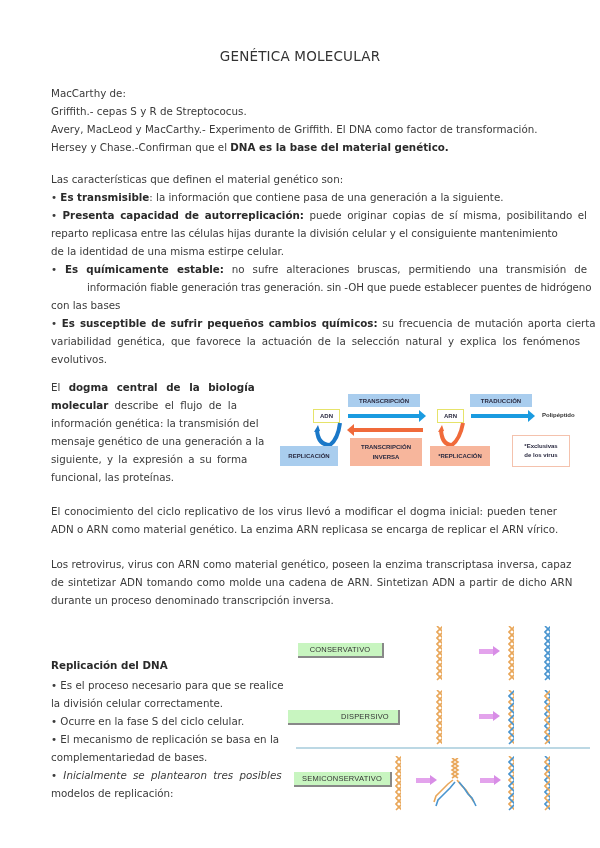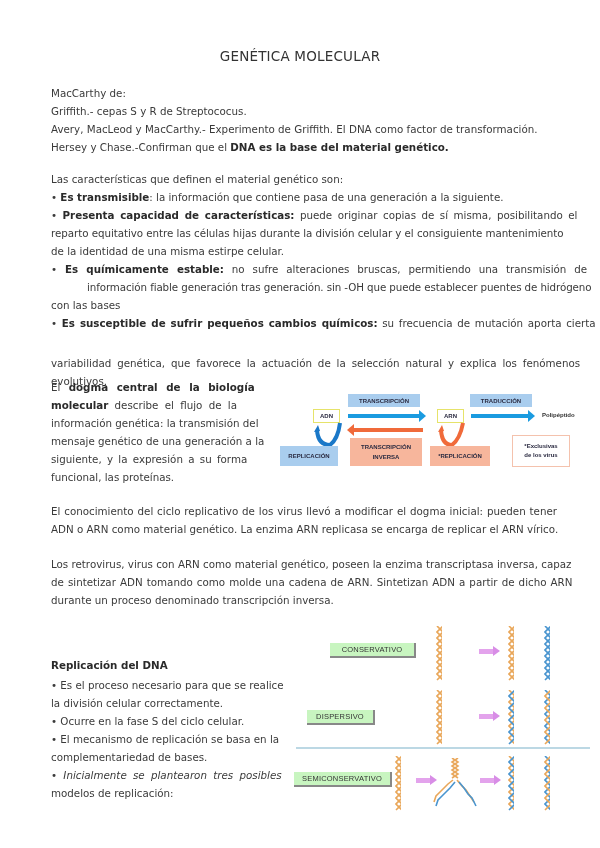--- a/index.html
+++ b/index.html
@@ -49,28 +49,28 @@
 <div class="txt" style="top:84px;">
   <span class="line">MacCarthy de:</span>
   <span class="line">Griffith.- cepas S y R de Streptococus.</span>
   <span class="line">Avery, MacLeod y MacCarthy.- Experimento de Griffith. El DNA como factor de transformación.</span>
   <span class="line"><span>Hersey y Chase.-Confirman que el </span><b>DNA es la base del material genético.</b></span>
 </div>
 
 <div class="txt" style="top:170px; width:500px;">
   <span class="line">Las características que definen el material genético son:</span>
   <span class="line">• <b>Es transmisible</b><span>: la información que contiene pasa de una generación a la siguiente.</span></span>
-  <span class="line" style="word-spacing:2.2px;">• <b>Presenta capacidad de características:</b><span> puede originar copias de sí misma, posibilitando el</span></span>
-  <span class="line" style="letter-spacing:-0.05px;">reparto equitativo entre las células hijas durante la división celular y el consiguiente mantenimiento</span>
+  <span class="line" style="word-spacing:2.2px;">• <b>Presenta capacidad de autorreplicación:</b><span> puede originar copias de sí misma, posibilitando el</span></span>
+  <span class="line" style="letter-spacing:-0.05px;">reparto replicasa entre las células hijas durante la división celular y el consiguiente mantenimiento</span>
   <span class="line">de la identidad de una misma estirpe celular.</span>
   <span class="line" style="word-spacing:4.6px;">• <b>Es químicamente estable:</b><span> no sufre alteraciones bruscas, permitiendo una transmisión de</span></span>
   <span class="line" style="letter-spacing:-0.1px;margin-left:36px;">información fiable generación tras generación.   sin -OH que puede establecer puentes de hidrógeno</span>
   <span class="line">con las bases</span>
   <span class="line" style="word-spacing:1.4px;">• <b>Es susceptible de sufrir pequeños cambios químicos:</b><span> su frecuencia de mutación aporta cierta</span></span>
-  <span class="line" style="word-spacing:2.6px;margin-top:22px;">variabilidad genética, que favorece la actuación de la selección natural y explica los fenómenos</span>
+  <span class="line" style="word-spacing:2.6px;">variabilidad genética, que favorece la actuación de la selección natural y explica los fenómenos</span>
   <span class="line">evolutivos.</span>
 </div>
 
 <div class="txt" style="top:378px; width:210px;">
   <span class="line" style="word-spacing:5px;"><span>El </span><b>dogma   central   de   la   biología</b></span>
   <span class="line" style="word-spacing:3px;"><b>molecular</b><span>  describe   el   flujo   de   la</span></span>
   <span class="line">información genética: la transmisión del</span>
   <span class="line">mensaje genético de una generación a la</span>
   <span class="line" style="word-spacing:2px;">siguiente,  y  la  expresión  a  su  forma</span>
   <span class="line">funcional, las proteínas.</span>
@@ -120,22 +120,22 @@
   <span class="line">• Es el proceso necesario para que se realice</span>
   <span class="line">la división celular correctamente.</span>
   <span class="line">• Ocurre en la fase S del ciclo celular.</span>
   <span class="line">• El mecanismo de replicación se basa en la</span>
   <span class="line">complementariedad de bases.</span>
   <span class="line" style="word-spacing:3px;font-style:italic;">•  Inicialmente  se  plantearon  tres  posibles</span>
   <span class="line">modelos de replicación:</span>
 </div>
 
 <div>
-  <div class="model-label" style="left:298px; top:643px; width:84px; height:13px;margin-left:32px;">CONSERVATIVO</div>
-  <div class="model-label" style="left:307px; top:710px; width:66px; height:13px;">DISPERSIVO</div>
+  <div class="model-label" style="left:298px; top:643px; width:84px; height:13px;">CONSERVATIVO</div>
+  <div class="model-label" style="left:288px; top:710px; width:66px; height:13px;padding-left:44px;">DISPERSIVO</div>
   <div class="model-label" style="left:294px; top:772px; width:96px; height:13px;">SEMICONSERVATIVO</div>
 
   <svg class="helix" style="left:436px; top:626px;" width="8" height="56">
       <path d="M1 0 L7 6 L1 12 L7 18 L1 24 L7 30 L1 36 L7 42 L1 48 L7 54" stroke="#e9a75a" stroke-width="1.6" fill="none"></path>
       <path d="M7 0 L1 6 L7 12 L1 18 L7 24 L1 30 L7 36 L1 42 L7 48 L1 54" stroke="#e9a75a" stroke-width="1.6" fill="none"></path>
     </svg>
   <div class="pink-arrow" style="left:479px; top:649px; width:14px;"></div>
   <svg class="helix" style="left:508px; top:626px;" width="8" height="56">
       <path d="M1 0 L7 6 L1 12 L7 18 L1 24 L7 30 L1 36 L7 42 L1 48 L7 54" stroke="#e9a75a" stroke-width="1.6" fill="none"></path>
       <path d="M7 0 L1 6 L7 12 L1 18 L7 24 L1 30 L7 36 L1 42 L7 48 L1 54" stroke="#e9a75a" stroke-width="1.6" fill="none"></path>

